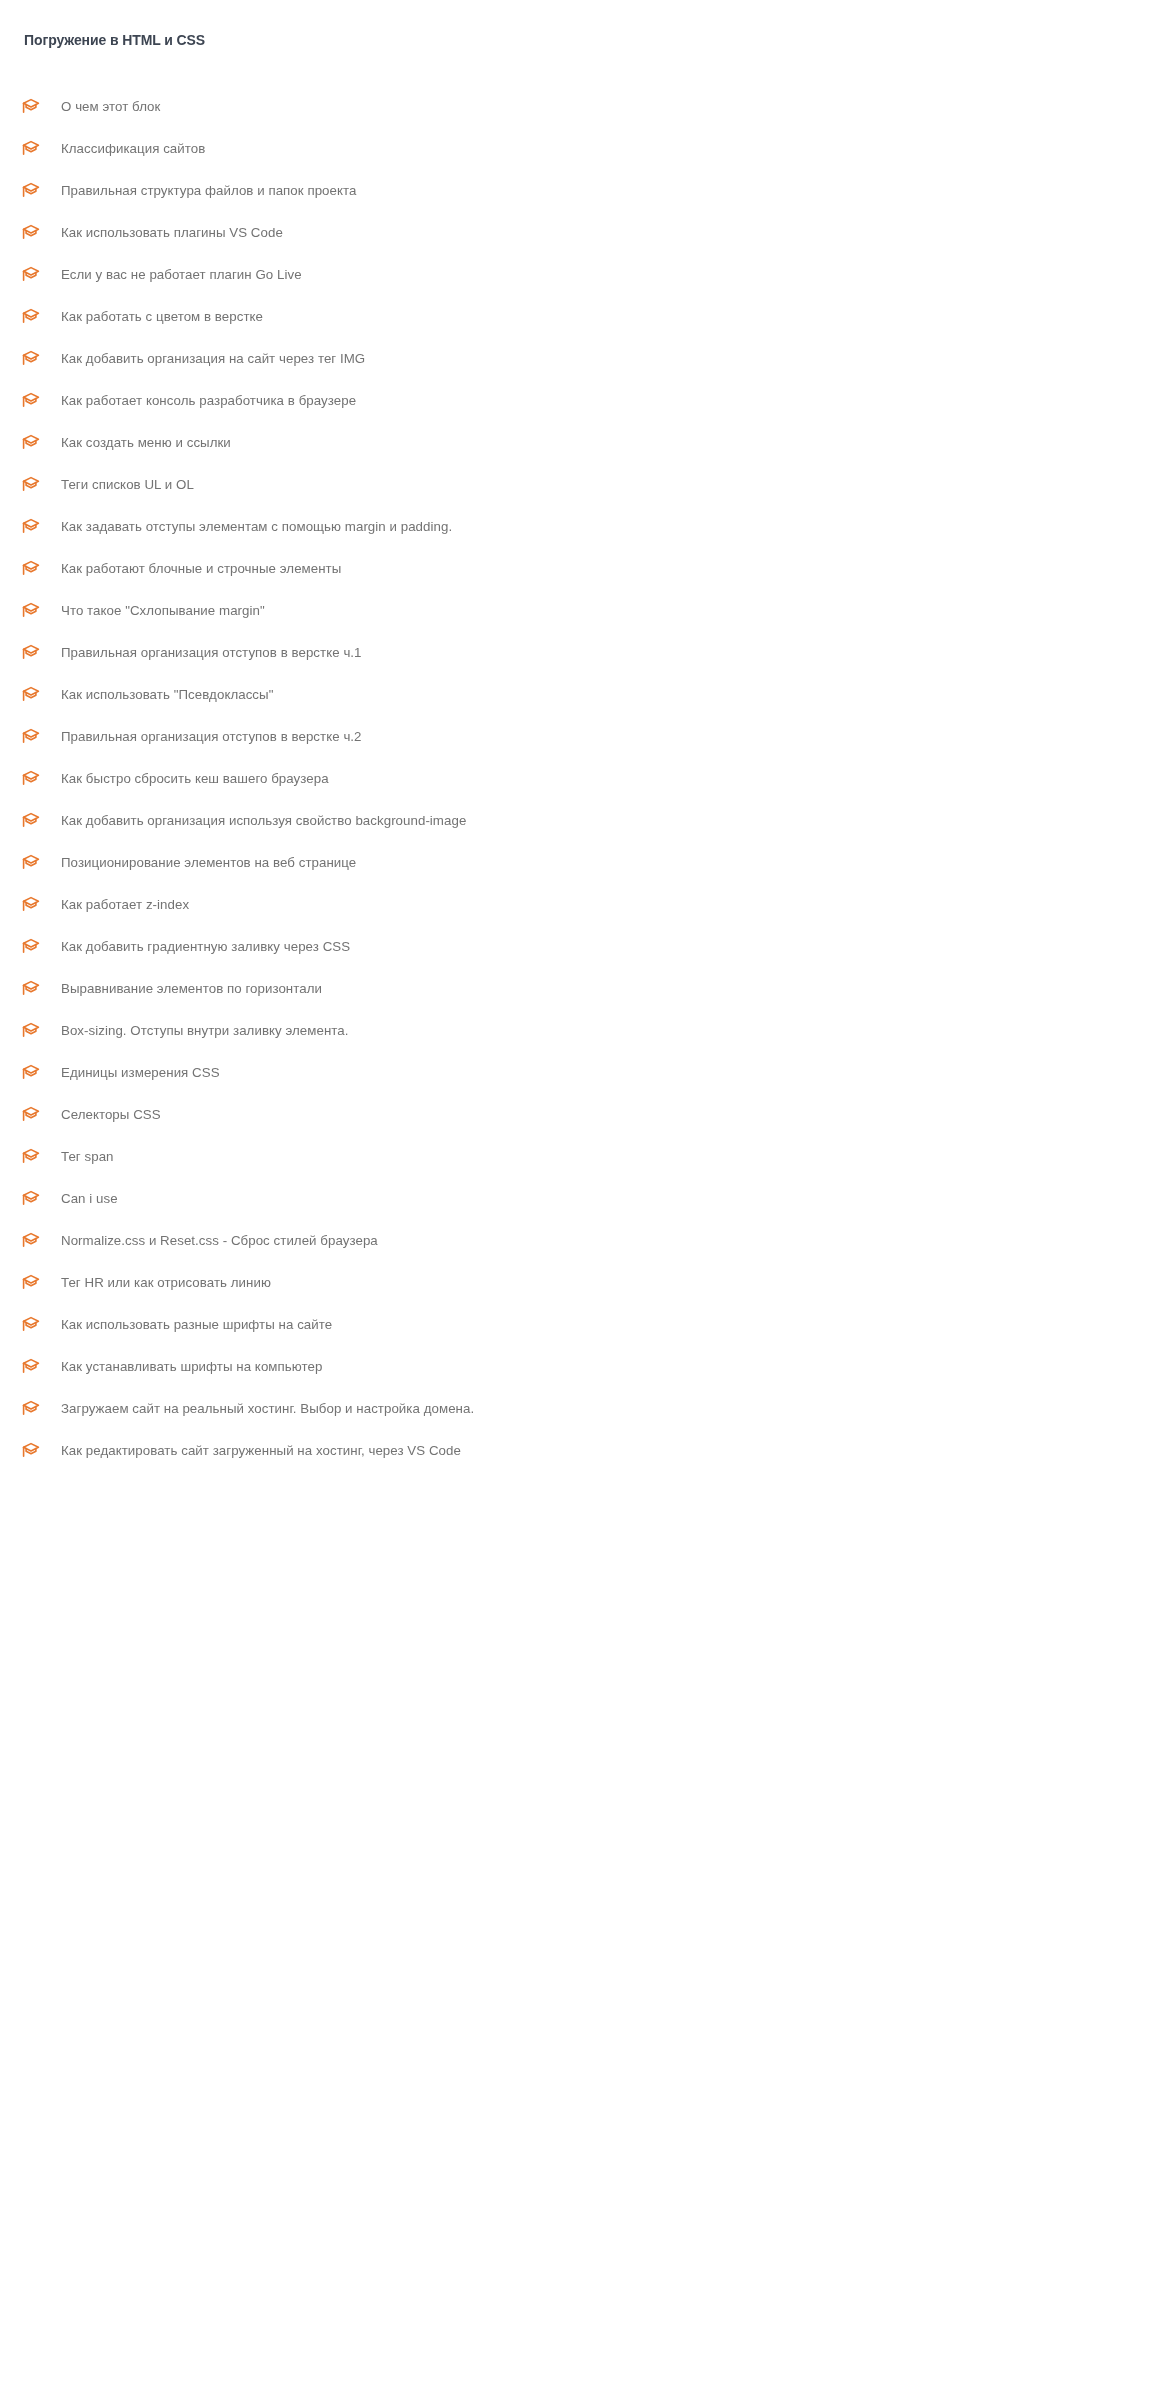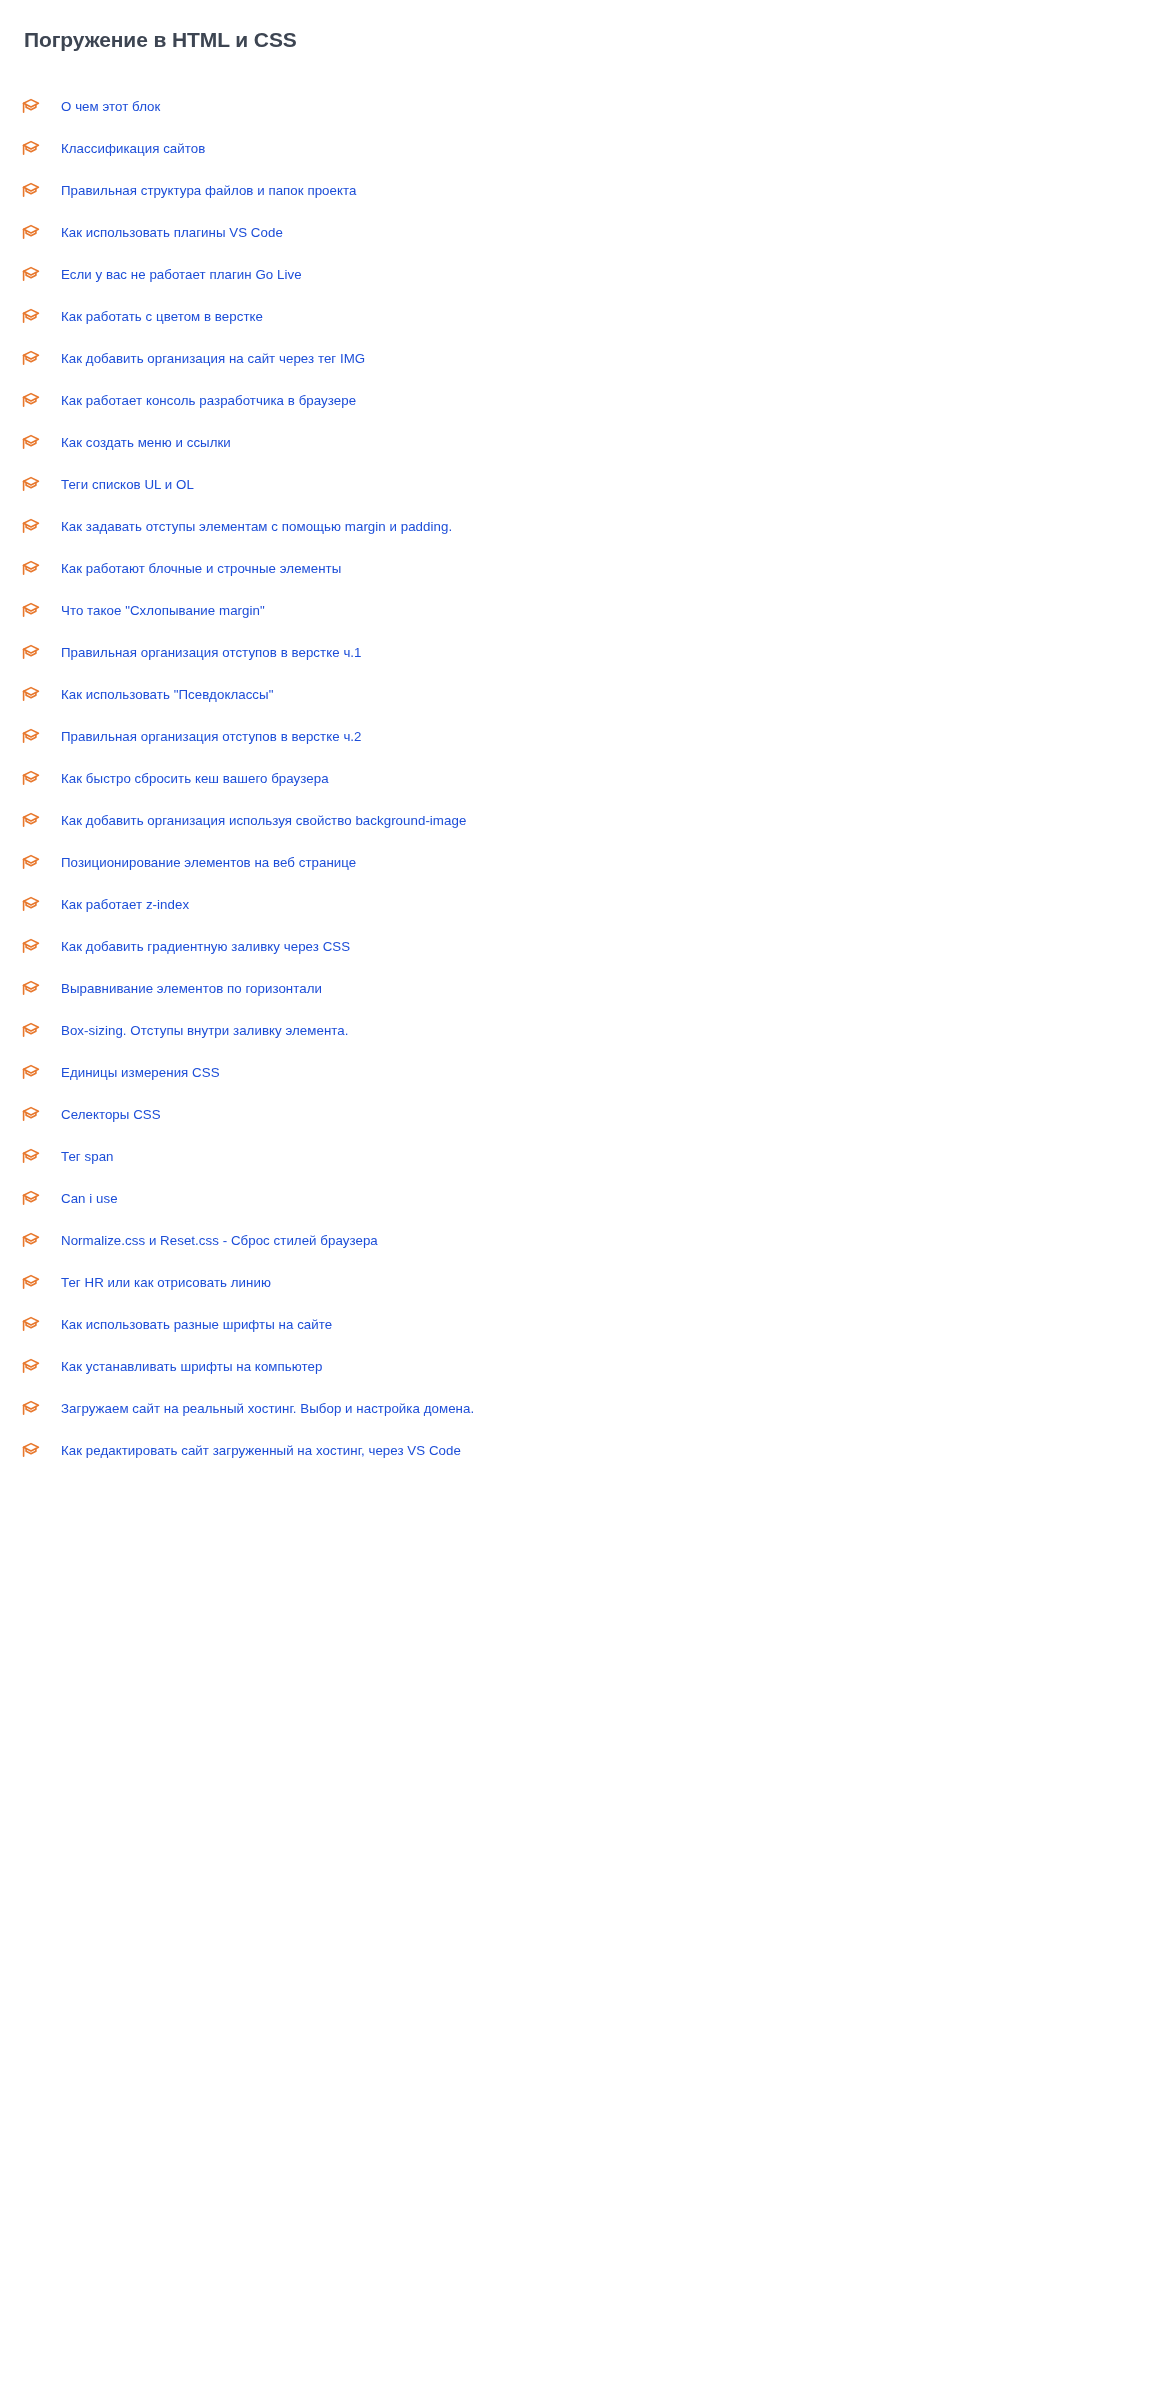--- a/index.html
+++ b/index.html
@@ -20,21 +20,21 @@
     width: 1168px;
     height: 2392px;
     background: #ffffff;
     box-sizing: border-box;
   }
 
   .page-title {
     position: absolute;
     left: 24px;
     top: 28px;
-    font-size: 21px;
+    font-size: 14px;
     font-weight: bold;
     letter-spacing: -0.1px;
     color: #3d4552;
     line-height: 24px;
     margin: 0;
     white-space: nowrap;
   }
 
   .lesson-list {
     position: absolute;
@@ -64,21 +64,21 @@
 
   .cap-icon svg {
     display: block;
     width: 22px;
     height: 22px;
     overflow: visible;
   }
 
   .lesson-label {
     font-size: 13.3px;
-    color: #1d4ed8;
+    color: #737373;
     line-height: 18px;
     letter-spacing: 0.05px;
     white-space: nowrap;
   }
 </style>
 </head>
 <body>
 
 <div class="page">
 

